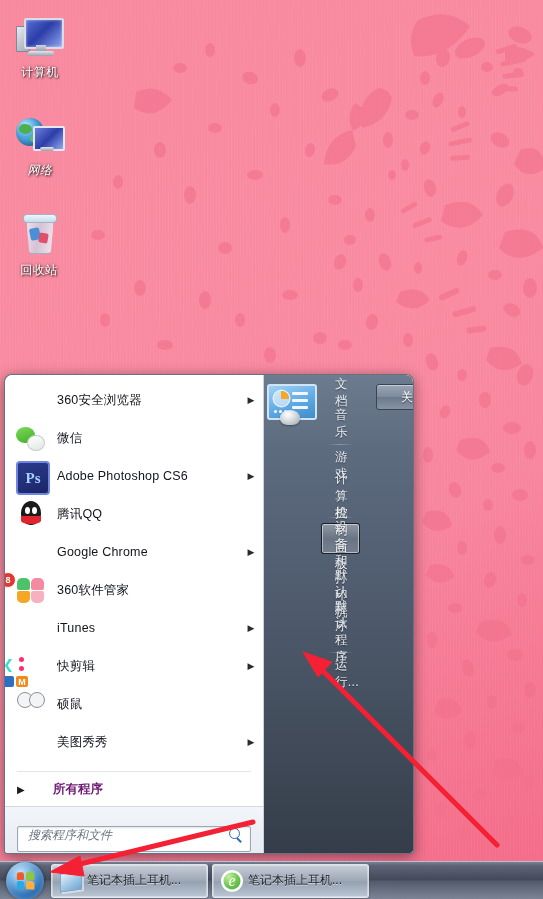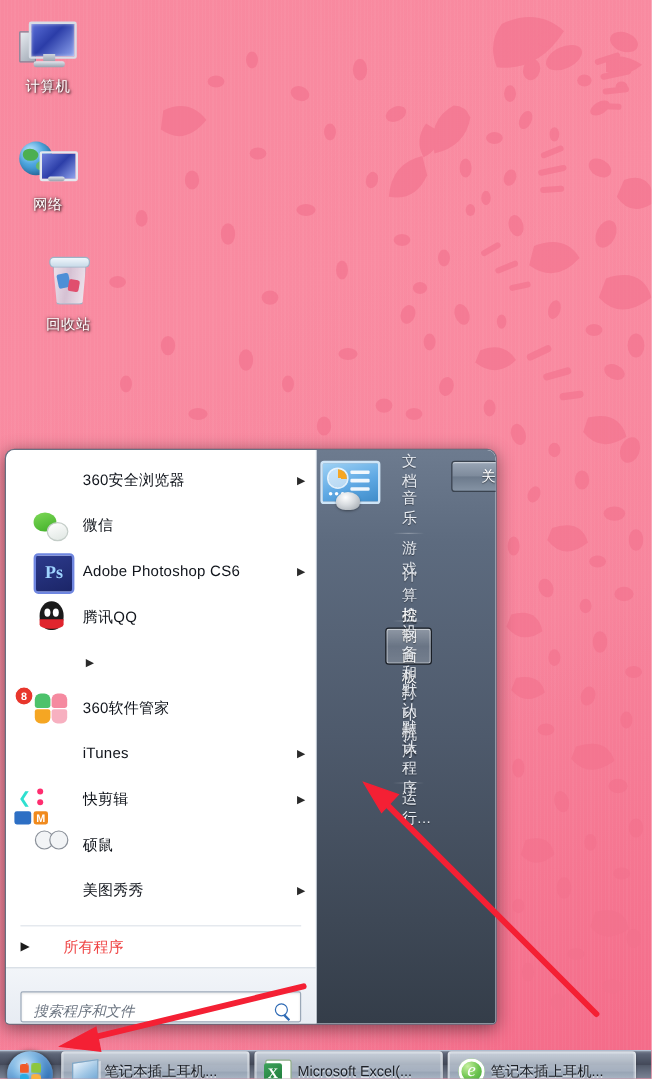--- a/index.html
+++ b/index.html
@@ -160,21 +160,21 @@
     border-right: 1px solid #c9d2dd;
   }
   #programs-list {
     flex: 1;
     padding: 6px 0 0 0;
   }
   .prog-item {
     display: flex;
     align-items: center;
     height: 38px;
-    padding: 0 6px 0 22px;
+    padding: 0 6px 0 10px;
     cursor: default;
   }
   .prog-icon {
     width: 32px; height: 32px; position: relative; flex: 0 0 32px; margin-right: 10px;
   }
   .prog-label {
     flex: 1;
     font-size: 12.5px;
     color: #11151c;
     letter-spacing: 0.2px;
@@ -311,38 +311,38 @@
   #all-programs-sep {
     height: 1px; margin: 4px 12px 0 12px; background: #dfe4ea;
   }
   #all-programs {
     display: flex; align-items: center; height: 34px; padding: 0 10px; cursor: default;
   }
   #all-programs .tri {
     width: 22px; text-align: left; font-size: 10px; color: #1c1c1c; padding-left: 2px;
   }
   #all-programs .ap-label {
-    font-size: 12.5px; color: #ef4444; padding-left: 14px;
+    font-size: 12.5px; color: #701a75; padding-left: 14px; font-weight: bold;
   }
 
   
   #search-zone {
     height: 46px;
     background: linear-gradient(180deg,#f2f5f9 0%, #e7ecf3 100%);
     border-top: 1px solid #d2d9e2;
     display: flex; align-items: center; padding: 0 12px;
   }
   #search-box {
     flex: 1;
     height: 24px;
     background: #ffffff;
     border: 1px solid #9aa7b7;
     border-radius: 2px;
     box-shadow: inset 0 1px 2px rgba(0,0,0,0.12);
-    display: flex; align-items: flex-end;
+    display: flex; align-items: flex-start;
     padding: 0 4px 0 8px;
     margin-top: 18px;
   }
   #search-input {
     flex: 1;
     border: none; outline: none;
     font-size: 12px; color: #6b7480;
     font-style: italic;
     background: transparent;
     font-family: "Liberation Sans", sans-serif;
@@ -456,24 +456,24 @@
     display: flex; align-items: center; justify-content: center;
     box-shadow: inset 0 1px 0 rgba(255,255,255,0.45);
     cursor: default;
   }
   #shutdown-arrow span { color: #ffffff; font-size: 8px; text-shadow: 0 1px 1px rgba(0,0,0,0.5); }
 
   
   #taskbar {
     position: absolute;
     left: 0; bottom: 0;
-    width: 543px; height: 24px;
+    width: 543px; height: 38px;
     background: linear-gradient(180deg, rgba(118,130,146,0.97) 0%, rgba(88,100,118,0.97) 10%, rgba(62,72,88,0.97) 48%, rgba(78,90,106,0.97) 52%, rgba(120,133,150,0.97) 100%);
     border-top: 1px solid rgba(190,205,222,0.85);
-    display: flex; align-items: flex-start;
+    display: flex; align-items: center;
     padding-left: 3px;
     box-sizing: border-box;
   }
   #start-orb {
     width: 44px; height: 38px;
     position: relative; flex: 0 0 44px;
     display: flex; align-items: center; justify-content: center;
     cursor: default;
   }
   #start-orb .orb {
@@ -678,30 +678,30 @@
   <div class="desk-icon" style="left:3px; top:14px;">
     <div class="glyph">
       <span class="ic-tower"></span>
       <span class="ic-monitor-screen"></span>
       <span class="ic-monitor-stand"></span>
       <span class="ic-monitor-base"></span>
     </div>
     <div class="label">计算机</div>
   </div>
 
-  <div class="desk-icon" style="left:3px; top:112px;">
+  <div class="desk-icon" style="left:3px; top:112px;font-style:italic;">
     <div class="glyph">
       <span class="ic-globe"></span>
       <span class="ic-net-screen"></span>
       <span class="ic-net-base"></span>
     </div>
     <div class="label">网络</div>
   </div>
 
-  <div class="desk-icon" style="left:20px; top:212px;">
+  <div class="desk-icon" style="left:2px; top:212px;">
     <div class="glyph">
       <span class="ic-bin"></span>
       <span class="ic-bin-lid"></span>
     </div>
     <div class="label">回收站</div>
   </div>
 
   <div id="start-menu">
 
     <div id="menu-left">
@@ -732,20 +732,21 @@
             <span class="ico-qq">
               <span class="body"></span><span class="eye1"></span><span class="eye2"></span><span class="scarf"></span>
             </span>
           </span>
           <span class="prog-label">腾讯QQ</span>
           <span class="prog-arrow"></span>
         </div>
 
         <div class="prog-item">
           <span class="prog-icon"><span class="ico-chrome"></span></span>
+          <span class="prog-label">Google Chrome</span>
           <span class="prog-arrow">▶</span>
         </div>
 
         <div class="prog-item">
           <span class="prog-icon">
             <span class="ico-360sg">
               <span class="q1"></span><span class="q2"></span><span class="q3"></span><span class="q4"></span>
               <span class="badge">8</span>
             </span>
           </span>
@@ -861,26 +862,20 @@
       </div>
     </div>
 
     <div class="task-btn" style="width:142px;">
       <span class="tb-icon">
           <span class="tbi-win-paper"></span>
         </span>
       <span class="tb-label">笔记本插上耳机...</span>
     </div>
 
-    <div class="task-btn" style="width:142px;">
-      <span class="tb-icon">
-          <span class="tbi-excel"></span>
-        </span>
-      <span class="tb-label">Microsoft Excel(...</span>
-    </div>
 
     <div class="task-btn" style="width:142px;">
       <span class="tb-icon">
           <span class="tbi-ie"></span>
         </span>
       <span class="tb-label">笔记本插上耳机...</span>
     </div>
   </div>
 
   <svg id="annotations" width="543" height="899" viewBox="0 0 543 899">

